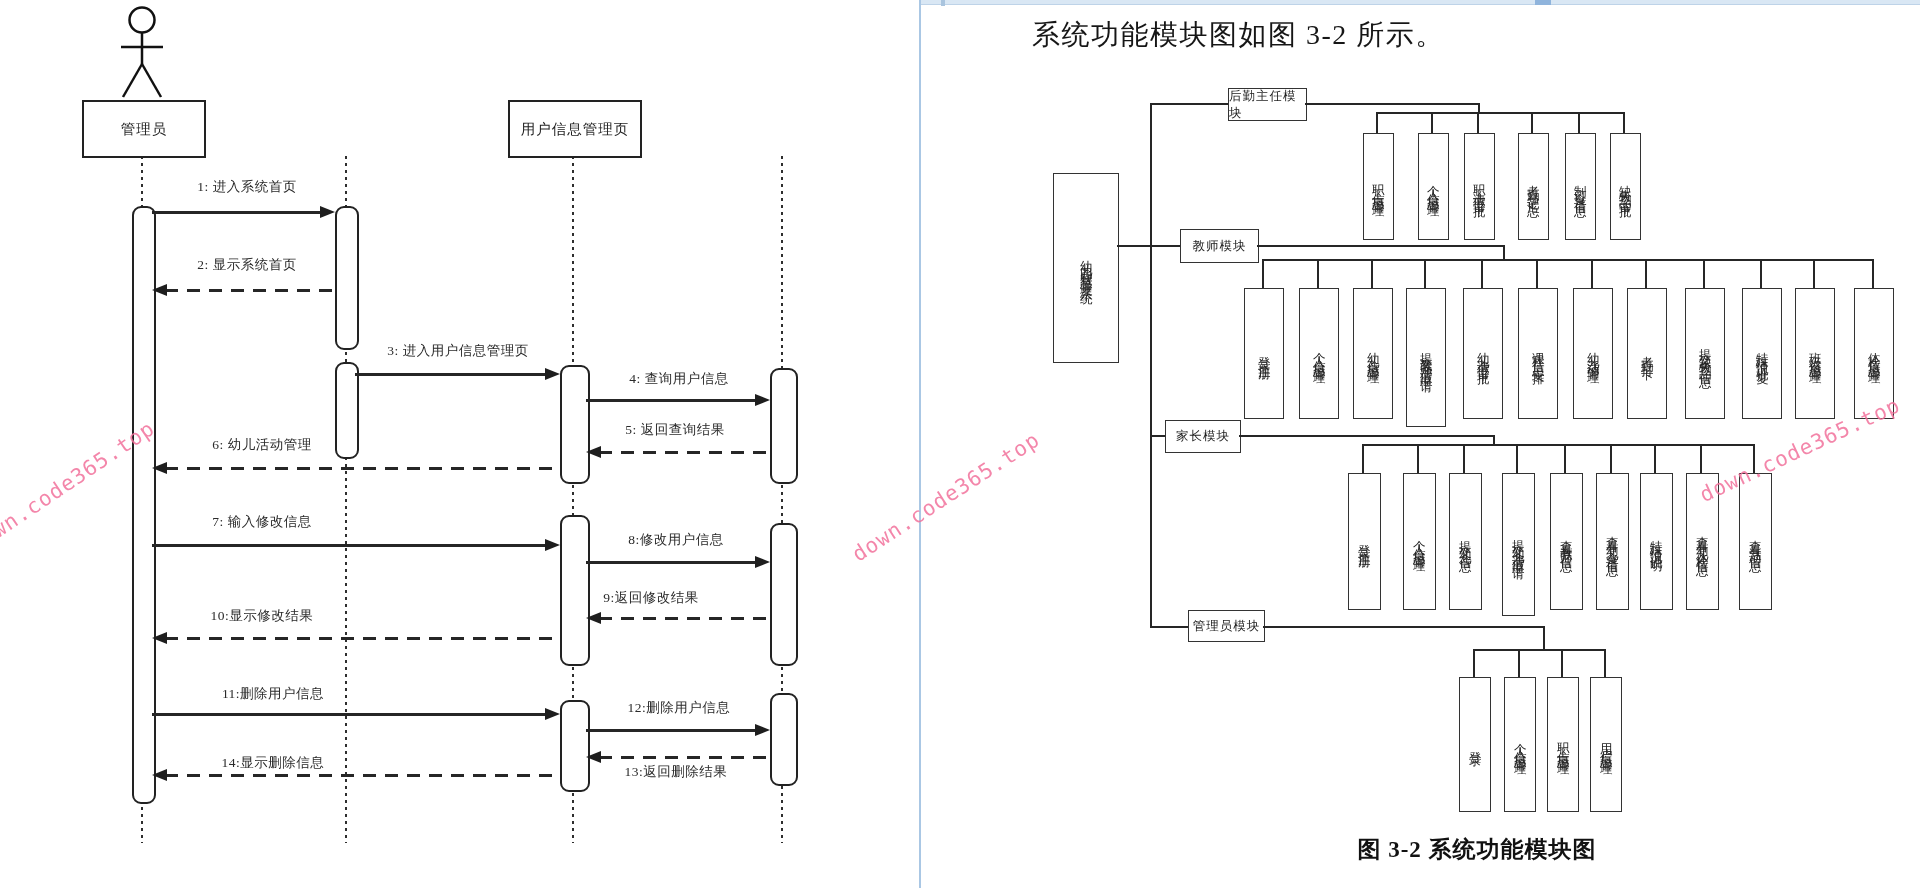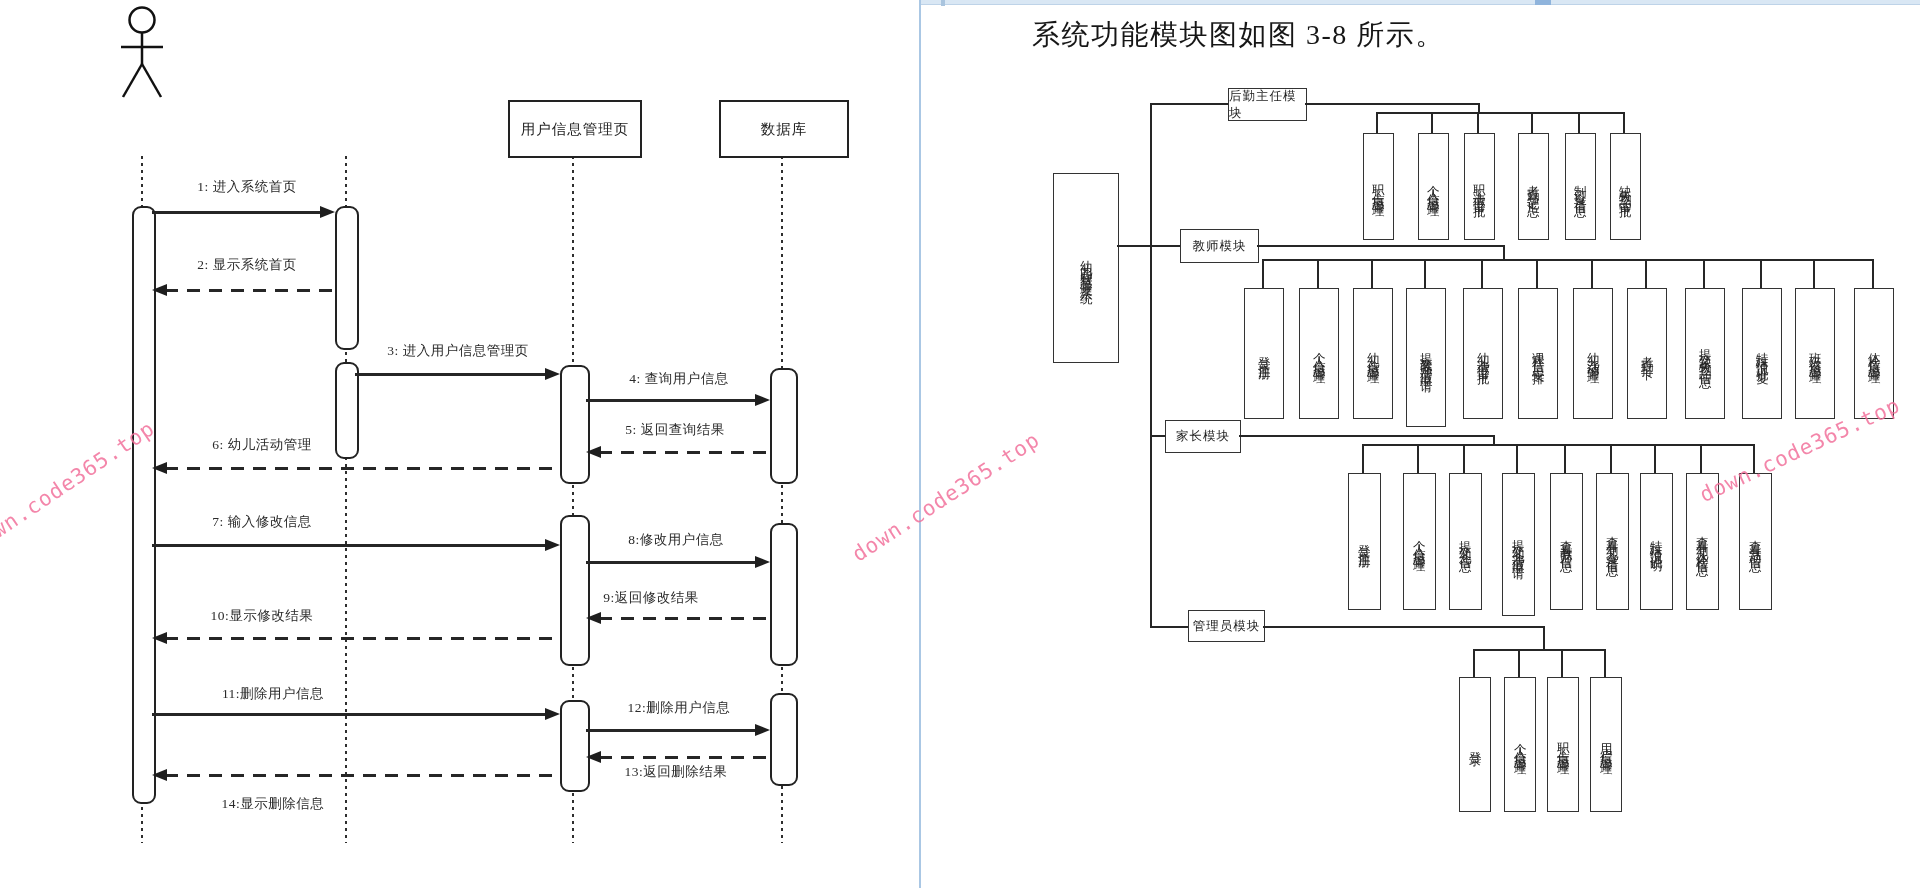--- a/index.html
+++ b/index.html
@@ -31,25 +31,25 @@
 
   <div class="abs" id="seq" style="left:0;top:0;width:919px;height:888px;">
     <svg class="abs" style="left:110px;top:4px;" width="64" height="96" viewBox="0 0 64 96">
       <circle cx="32" cy="16" r="12.5" fill="none" stroke="#111" stroke-width="2.5"></circle>
       <line x1="32" y1="28.5" x2="32" y2="60" stroke="#111" stroke-width="2.5"></line>
       <line x1="11" y1="43" x2="53" y2="43" stroke="#111" stroke-width="2.5"></line>
       <line x1="32" y1="60" x2="13" y2="93" stroke="#111" stroke-width="2.5"></line>
       <line x1="32" y1="60" x2="51" y2="93" stroke="#111" stroke-width="2.5"></line>
     </svg>
   <div class="dotv" style="left: 141px; top: 156px; height: 687px;"></div>
+      <div class="abox" style="left: 82px; top: 100px; width: 120px; height: 54px;">管理员</div>
       <div class="dotv" style="left: 344.5px; top: 156px; height: 687px;"></div>
       <div class="dotv" style="left: 572px; top: 156px; height: 687px;"></div>
       <div class="abox" style="left: 508px; top: 100px; width: 130px; height: 54px; text-align: right;">用户信息管理页</div>
       <div class="dotv" style="left: 781px; top: 156px; height: 687px;"></div>
-      <div class="abox" style="left: 719px; top: 100px; width: 126px; height: 54px;">数据库</div>
       <div class="act" style="left: 132px; top: 206px; width: 20px; height: 594px;"></div>
       <div class="act" style="left: 335px; top: 206px; width: 20px; height: 140px;"></div>
       <div class="act" style="left: 335px; top: 362px; width: 20px; height: 93px;"></div>
       <div class="act" style="left: 560px; top: 365px; width: 26px; height: 115px;"></div>
       <div class="act" style="left: 560px; top: 515px; width: 26px; height: 147px;"></div>
       <div class="act" style="left: 560px; top: 700px; width: 26px; height: 88px;"></div>
       <div class="act" style="left: 770px; top: 368px; width: 24px; height: 112px;"></div>
       <div class="act" style="left: 770px; top: 523px; width: 24px; height: 139px;"></div>
       <div class="act" style="left: 770px; top: 693px; width: 24px; height: 89px;"></div>
       <div class="line" style="left: 152px; top: 211px; width: 170px; height: 2.5px;"></div>
@@ -86,33 +86,34 @@
       <div class="ah-r" style="left: 545px; top: 708px;"></div>
       <div class="msg" style="left: 273px; top: 685px;">11:删除用户信息</div>
       <div class="line" style="left: 586px; top: 729px; width: 171px; height: 2.5px;"></div>
       <div class="ah-r" style="left: 755px; top: 724px;"></div>
       <div class="msg" style="left: 679px; top: 699px;">12:删除用户信息</div>
       <div class="dash" style="left: 599px; top: 756px; width: 171px;"></div>
       <div class="ah-l" style="left: 586px; top: 751px;"></div>
       <div class="msg" style="left: 676px; top: 763px;">13:返回删除结果</div>
       <div class="dash" style="left: 165px; top: 774px; width: 395px;"></div>
       <div class="ah-l" style="left: 152px; top: 769px;"></div>
-      <div class="msg" style="left: 273px; top: 795px;">14:显示删除信息</div>
+      <div class="msg" style="left: 273px; top: 754px;">14:显示删除信息</div>
     </div>
 
   <div class="abs" style="left:919px;top:0;width:1001px;height:888px;background:#fff;">
     <div class="abs" style="left:0;top:0;width:2px;height:888px;background:#aac7e4;"></div>
     <div class="abs" style="left:2px;top:0;width:999px;height:4px;background:#d9e7f4;border-bottom:1px solid #bed3e8;"></div>
     <div class="abs" style="left:616px;top:0;width:16px;height:5px;background:#8fb4dc;"></div>
     <div class="abs" style="left:22px;top:0;width:4px;height:6px;background:#a9c4de;"></div>
   </div>
 
-  <div class="title" style="left:1032px;top:16px;">系统功能模块图如图 3-8 所示。</div>
+  <div class="title" style="left:1032px;top:16px;">系统功能模块图如图 3-2 所示。</div>
 
   <div class="abs" id="tree" style="left:0;top:0;width:1920px;height:888px;">
+    <div class="caption" style="left:1477px;top:834px;">图 3-2  系统功能模块图</div>
   <div class="tbox" style="left: 1053px; top: 173px; width: 64px; height: 188px;">
         <span class="vt">幼儿园智慧管理系统</span>
       </div>
       <div class="line" style="left: 1117px; top: 245px; width: 33px; height: 2px;"></div>
       <div class="line" style="left: 1150px; top: 103px; width: 2px; height: 523px;"></div>
       <div class="line" style="left: 1150px; top: 103px; width: 78px; height: 2px;"></div>
       <div class="tbox" style="left: 1228px; top: 88px; width: 77px; height: 31px;">后勤主任模块</div>
       <div class="line" style="left: 1305px; top: 103px; width: 173px; height: 2px;"></div>
       <div class="line" style="left: 1478px; top: 103px; width: 2px; height: 9px;"></div>
       <div class="line" style="left: 1377px; top: 112px; width: 247px; height: 2px;"></div>

